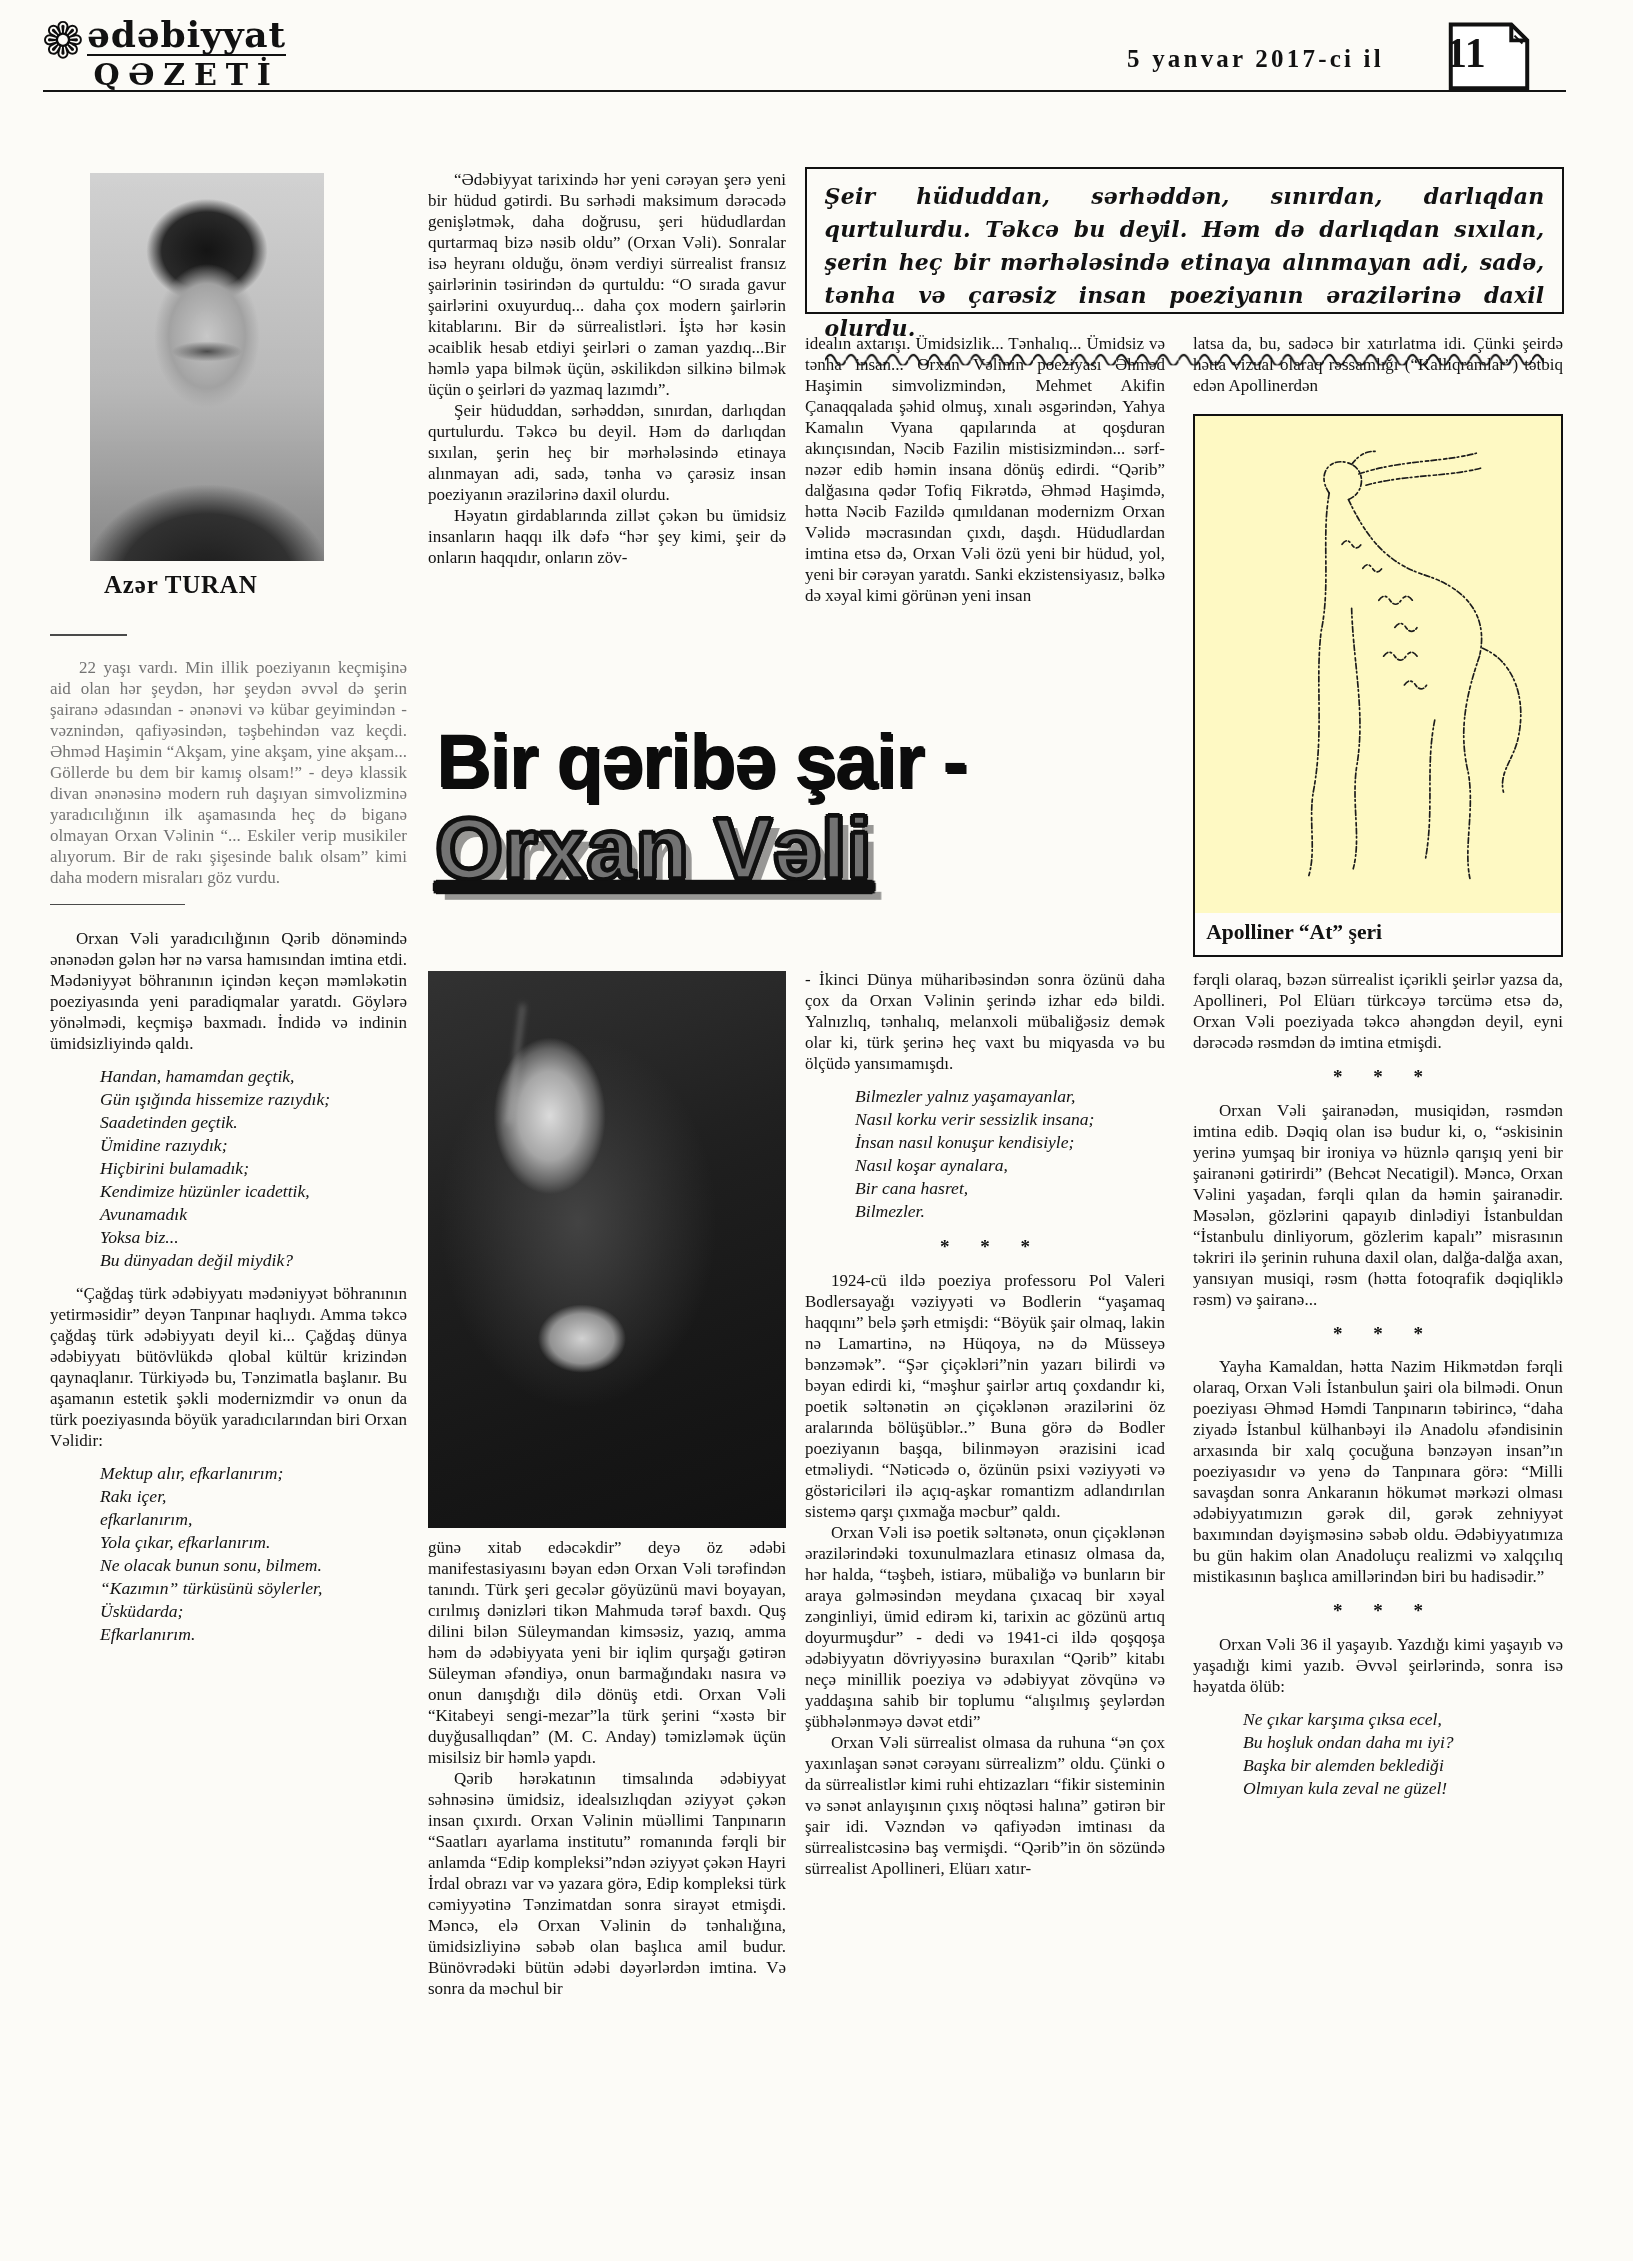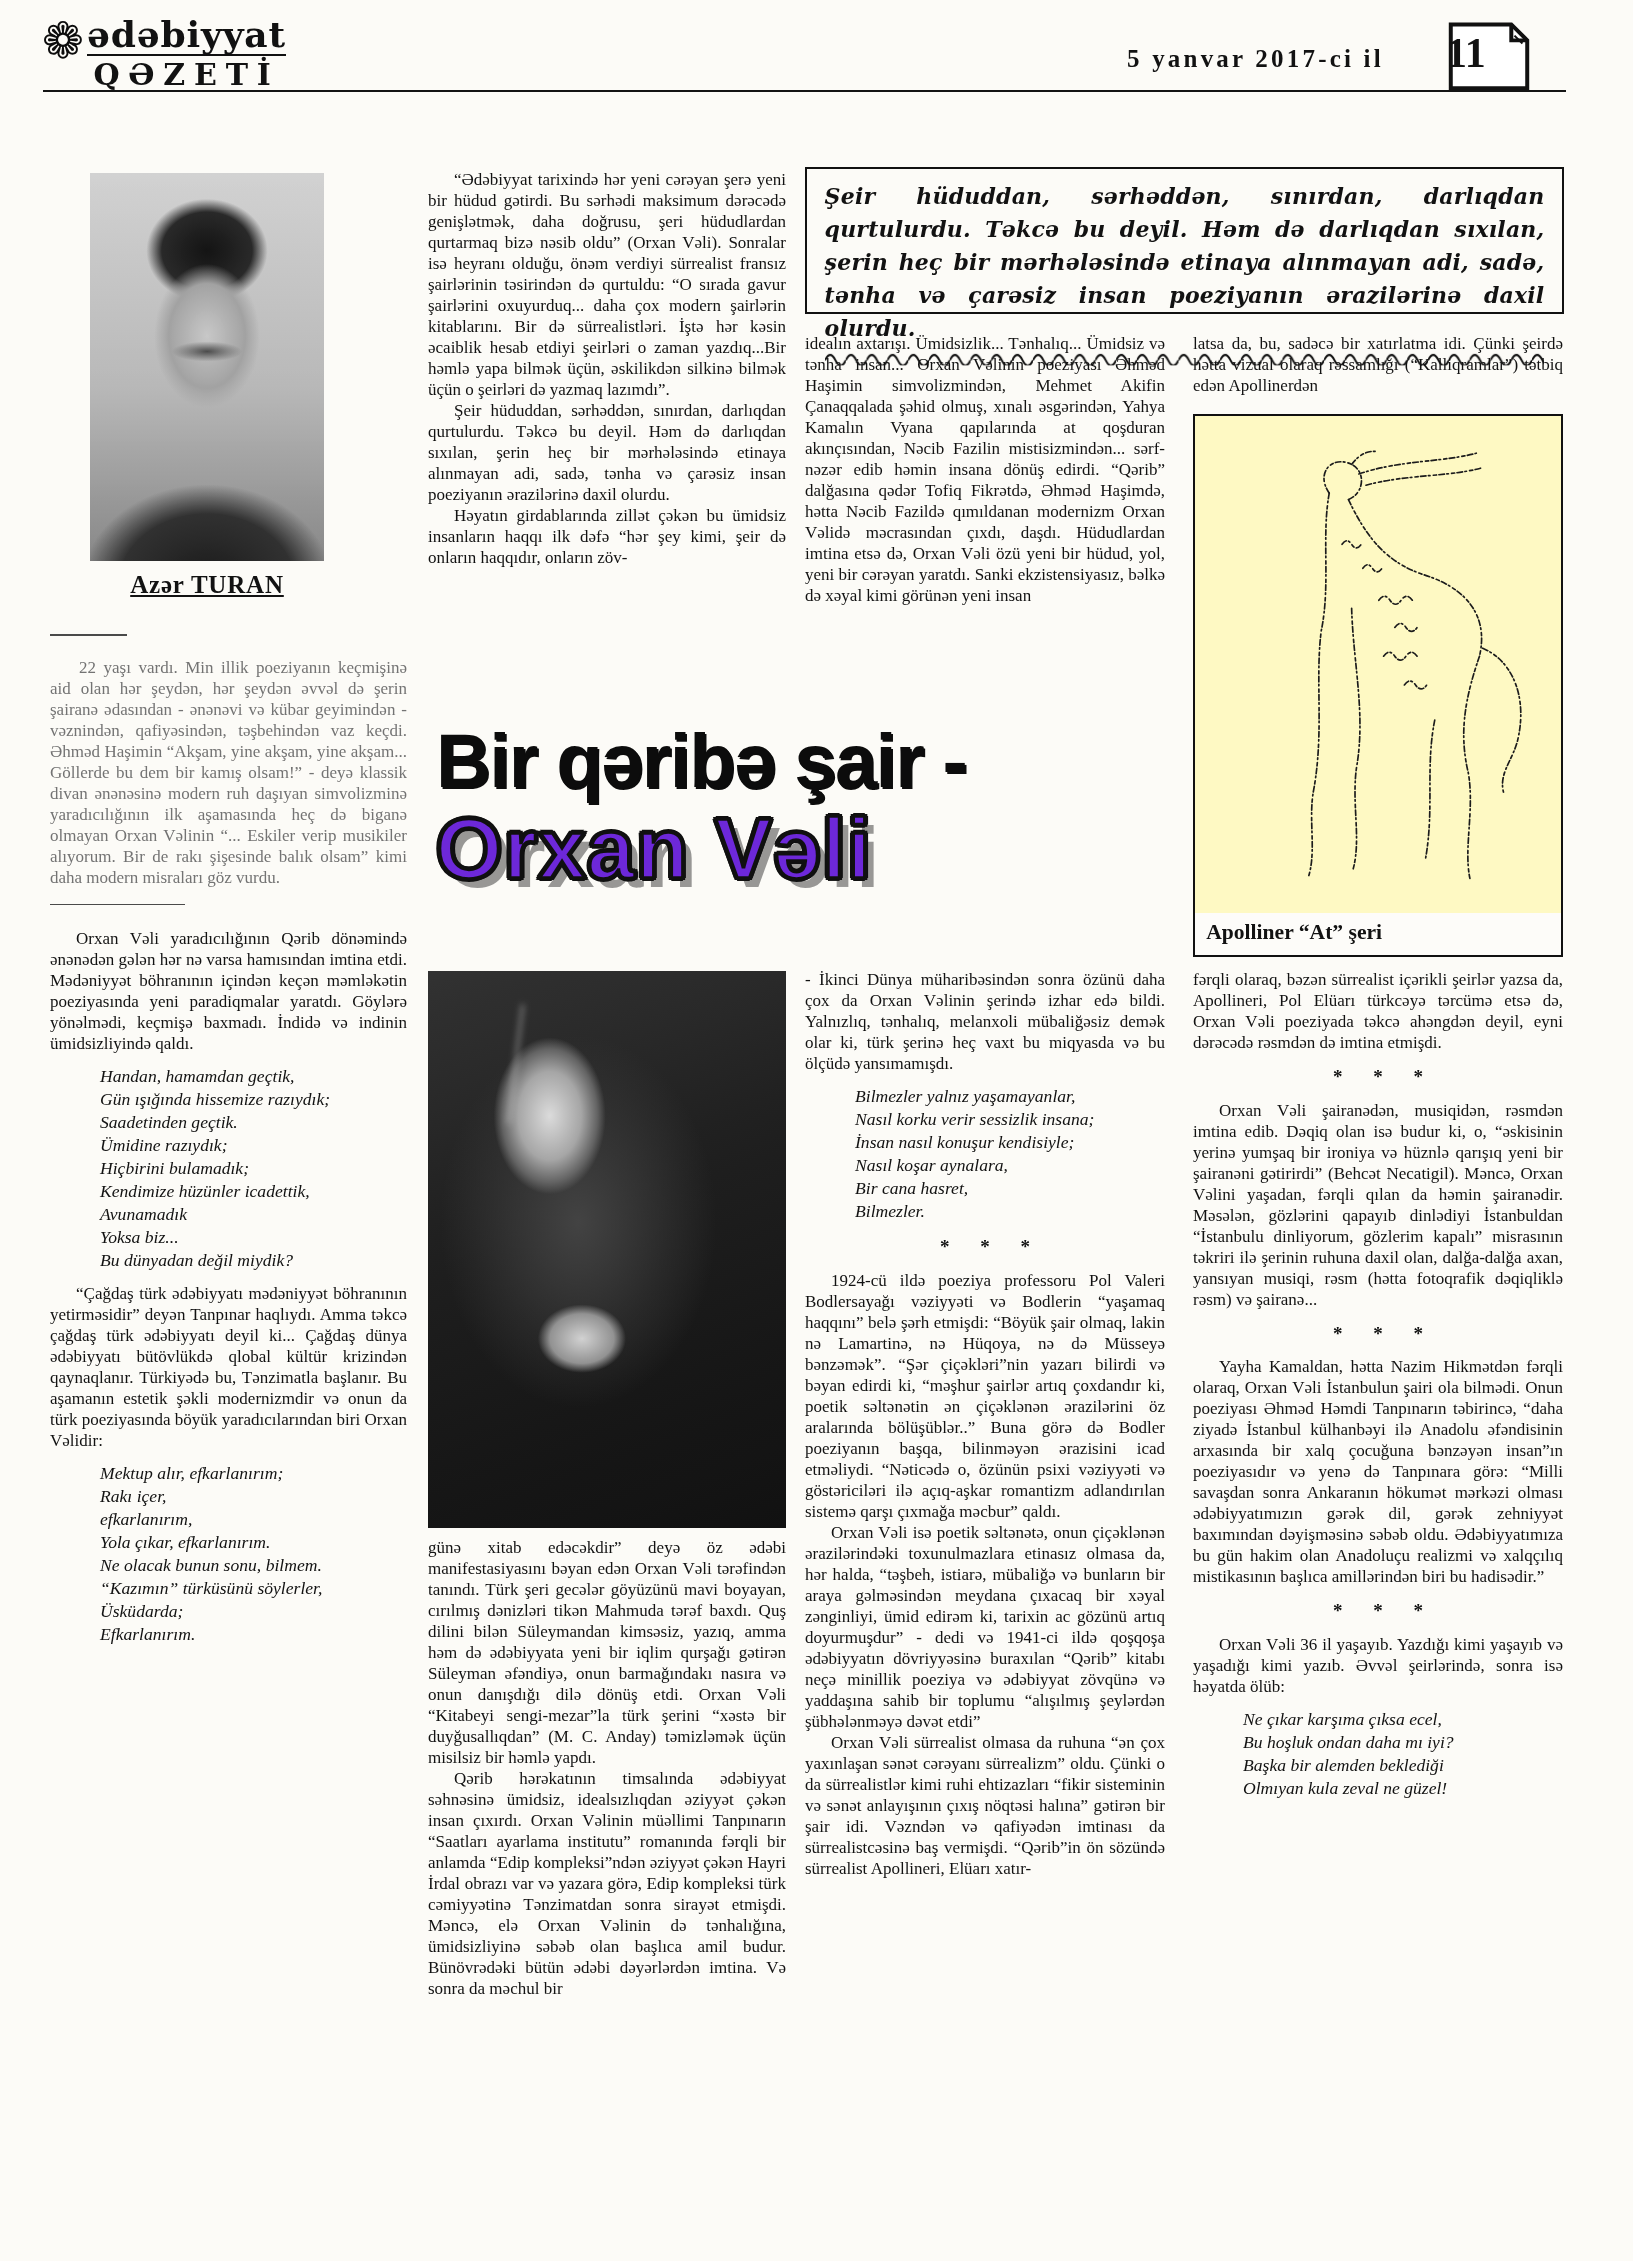--- a/index.html
+++ b/index.html
@@ -34,34 +34,34 @@
 
   
   .author-photo{position:absolute;left:90px;top:173px;width:234px;height:388px;
     background:
       radial-gradient(ellipse 50px 14.4px at 50% 46%, #5a4d40 0%, rgba(90,77,64,0) 70%),
       radial-gradient(ellipse 66px 90px at 50% 42%, #ccc2b1 0%, #ab9f8a 58%, rgba(171,159,138,0) 80%),
       radial-gradient(ellipse 82px 70px at 50% 20%, #1e1a17 0%, #332e29 55%, rgba(51,46,41,0) 74%),
       radial-gradient(ellipse 160px 128px at 50% 106%, #22201b 0%, #3b362e 55%, rgba(59,54,46,0) 78%),
       linear-gradient(180deg,#d2ccbe 0%,#bdb4a3 55%,#8e8678 100%);
     filter:grayscale(1) contrast(1.07);}
-  .author-caption{position:absolute;left:90px;top:570px;width:234px;text-align:center;font:bold 25px/29px "Liberation Serif", serif;letter-spacing:0.8px;text-decoration:underline;}
+  .author-caption{position:absolute;left:104px;top:570px;width:234px;text-align:left;font:bold 25px/29px "Liberation Serif", serif;letter-spacing:0.8px;}
   .col1{left:50px;top:634px;width:357px;height:1611px;}
   .dash{height:1.6px;background:#4a4a4a;}
   .dash.top{width:77px;margin:0 0 21px 0;}
   .dash.end{width:135px;margin:16px 0 22.4px 0;}
   .lede{font:bold 22.4px/29px "Liberation Sans", sans-serif;text-align:justify;text-indent:29px;color:#737373;}
 
   
   .col2top{left:428px;top:169px;width:358px;height:554px;}
   .headline{position:absolute;left:436px;top:719px;width:745px;}
   .headline-l1{font:900 76px/83px "Liberation Sans", sans-serif;letter-spacing:-1.6px;color:#0c0c0c;text-shadow:1.6px 1.6px 0 #0c0c0c;white-space:nowrap;}
-  .headline-l2{font:900 85px/94px "Liberation Sans", sans-serif;letter-spacing:1.6px;color:#6d28d9;white-space:nowrap;
+  .headline-l2{font:900 85px/94px "Liberation Sans", sans-serif;letter-spacing:1.6px;color:#737373;white-space:nowrap;
     -webkit-text-stroke:3.6px #101010;
-    text-shadow:-2.4px -2.4px 0 #101010,2.4px -2.4px 0 #101010,-2.4px 2.4px 0 #101010,2.4px 2.4px 0 #101010,0 -3.2px 0 #101010,0 3.2px 0 #101010,-3.2px 0 0 #101010,3.2px 0 0 #101010,8.8px 8.8px 0 rgba(70,70,70,.55);}
+    text-shadow:-2.4px -2.4px 0 #101010,2.4px -2.4px 0 #101010,-2.4px 2.4px 0 #101010,2.4px 2.4px 0 #101010,0 -3.2px 0 #101010,0 3.2px 0 #101010,-3.2px 0 0 #101010,3.2px 0 0 #101010,8.8px 8.8px 0 rgba(70,70,70,.55);text-decoration:underline;}
   .orxan-photo{position:absolute;left:428px;top:971px;width:358px;height:557px;
     background:
       radial-gradient(ellipse 70px 98px at 34% 26%, #e2dacb 0%, #b0a593 45%, #6b6257 68%, rgba(30,28,25,0) 80%),
       radial-gradient(ellipse 58px 45px at 43% 66%, #d8d1c4 0%, #9b917f 55%, rgba(30,28,25,0) 76%),
       radial-gradient(ellipse 184px 248px at 42% 45%, #48423b 0%, rgba(30,28,25,0) 75%),
       linear-gradient(160deg,#373129 0%,#211d19 45%,#131110 100%);
     filter:grayscale(1);}
   .orxan-photo::after{content:"";position:absolute;left:24%;top:6%;width:3.2px;height:120px;background:rgba(235,230,220,.45);filter:blur(3.2px);transform:rotate(7deg);}
   .col2bottom{left:428px;top:1537px;width:358px;height:708px;}
 

